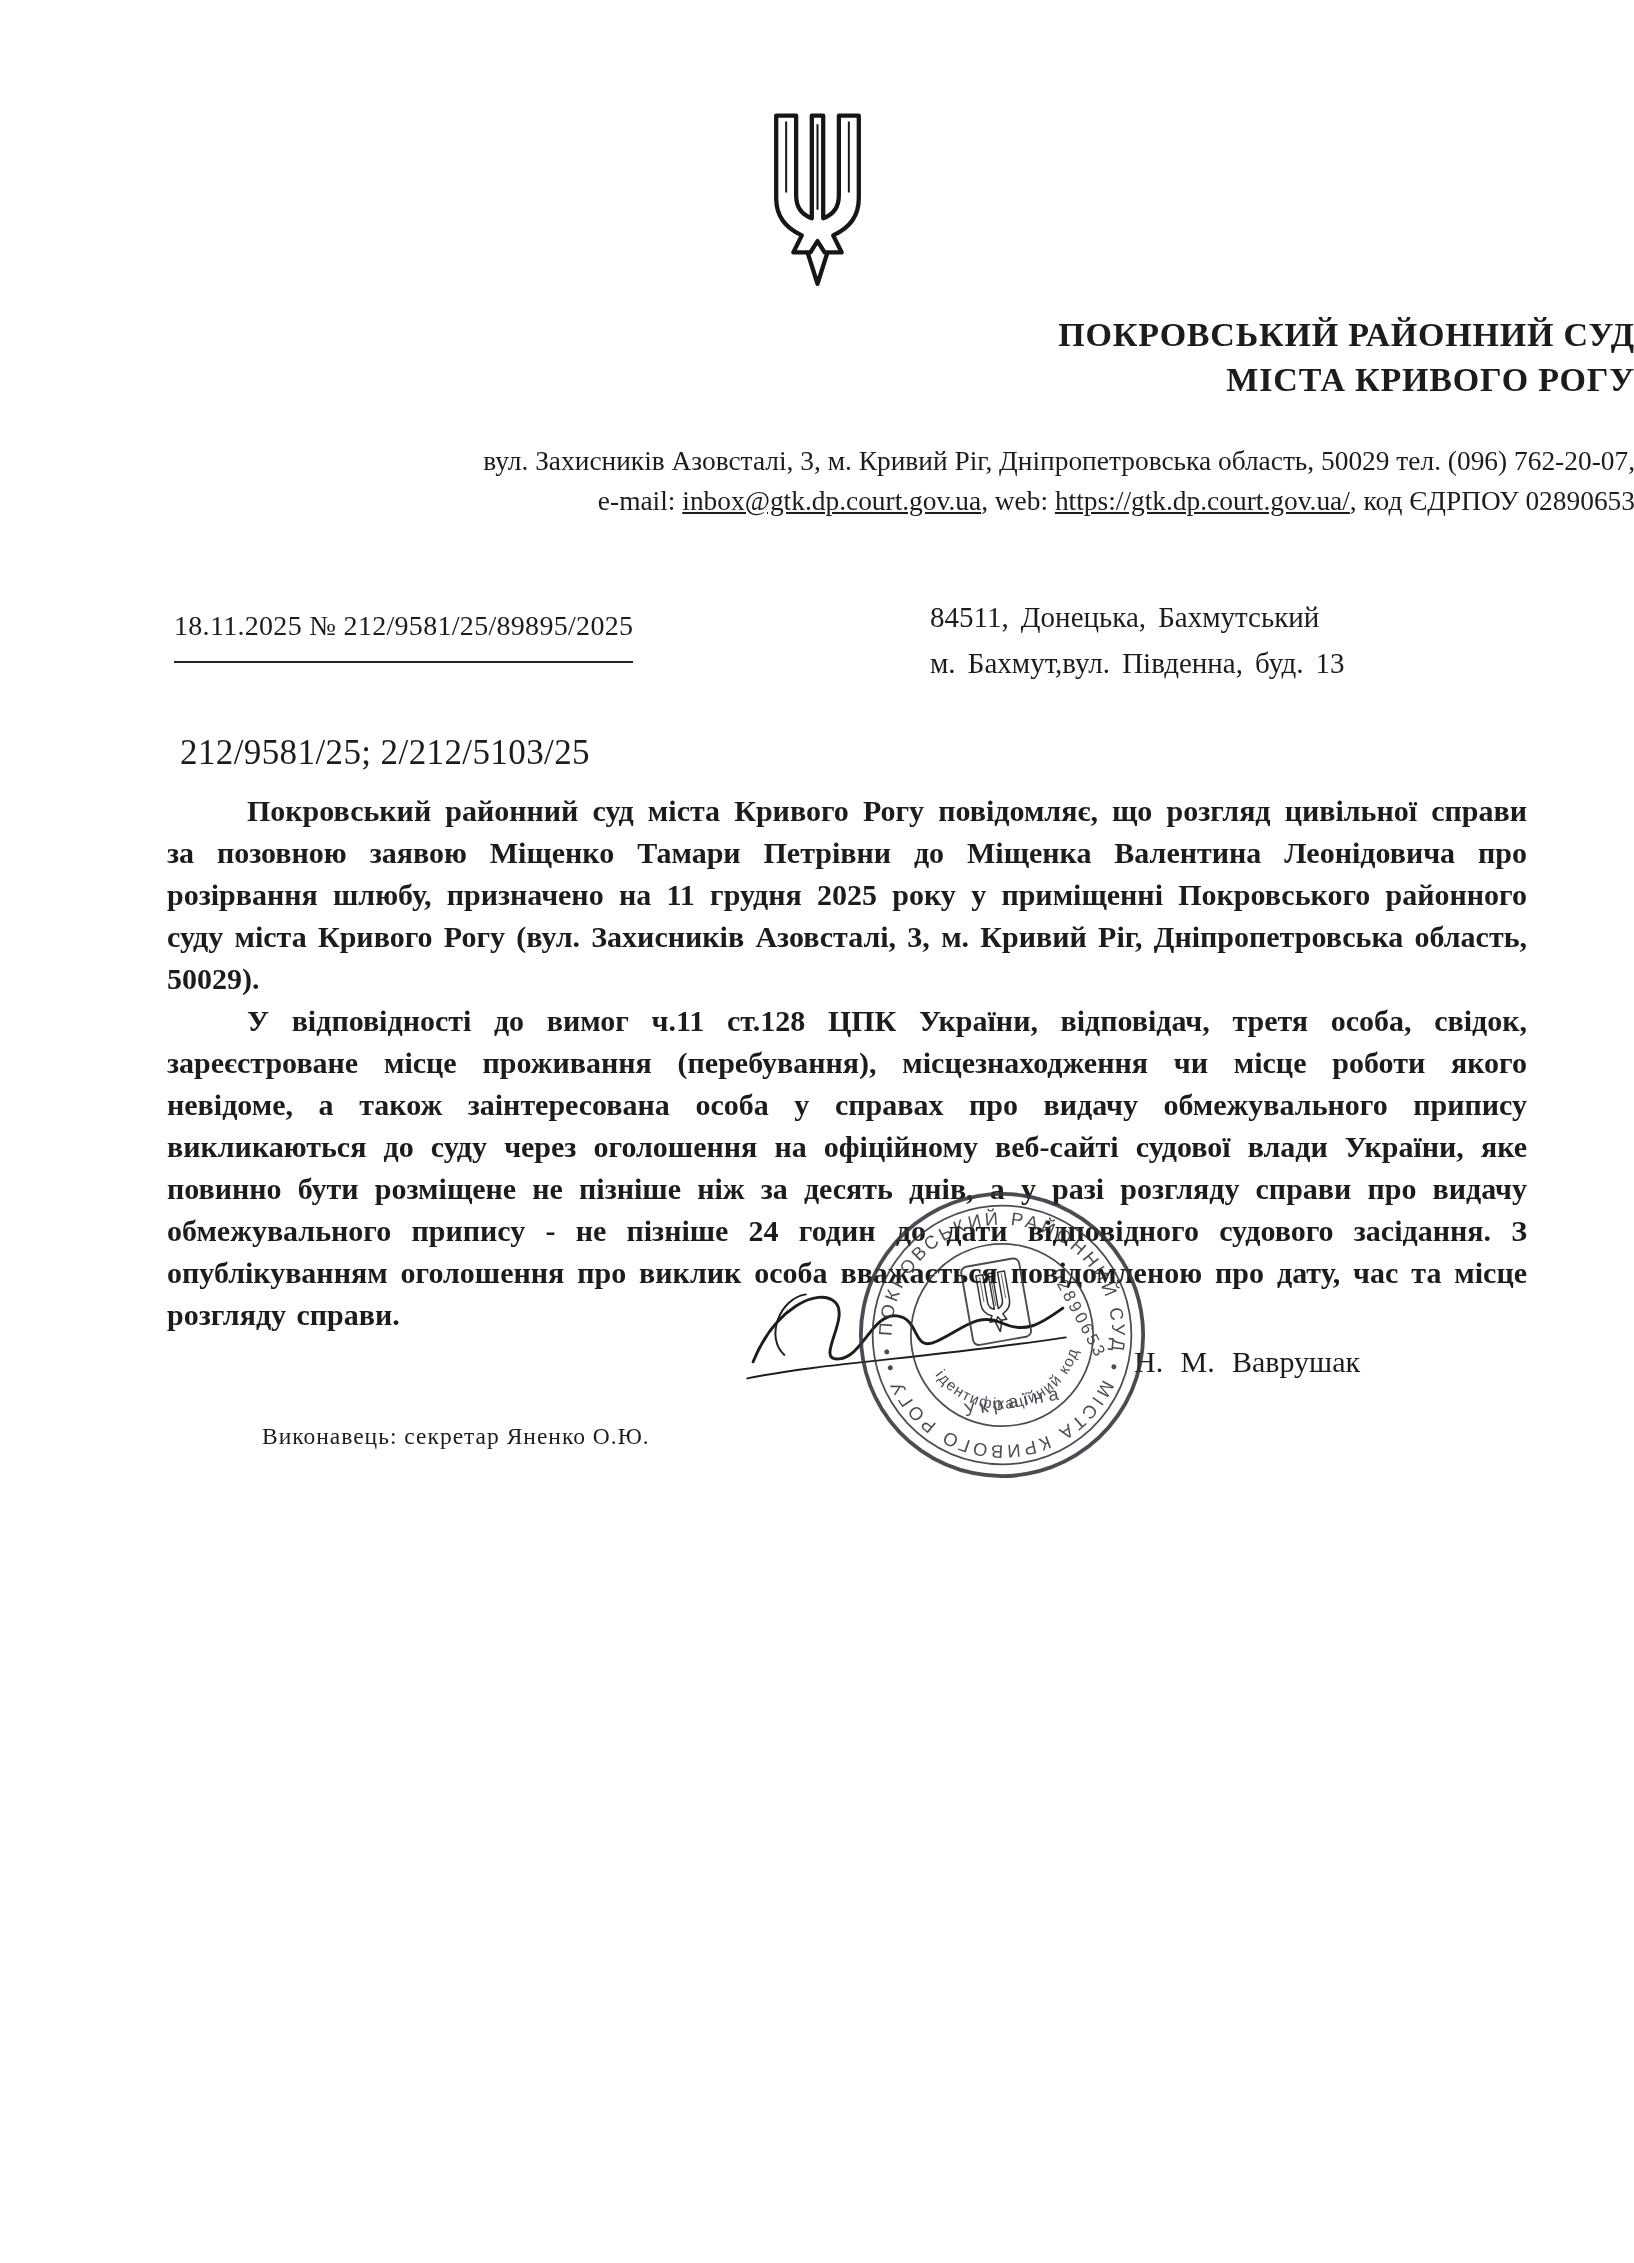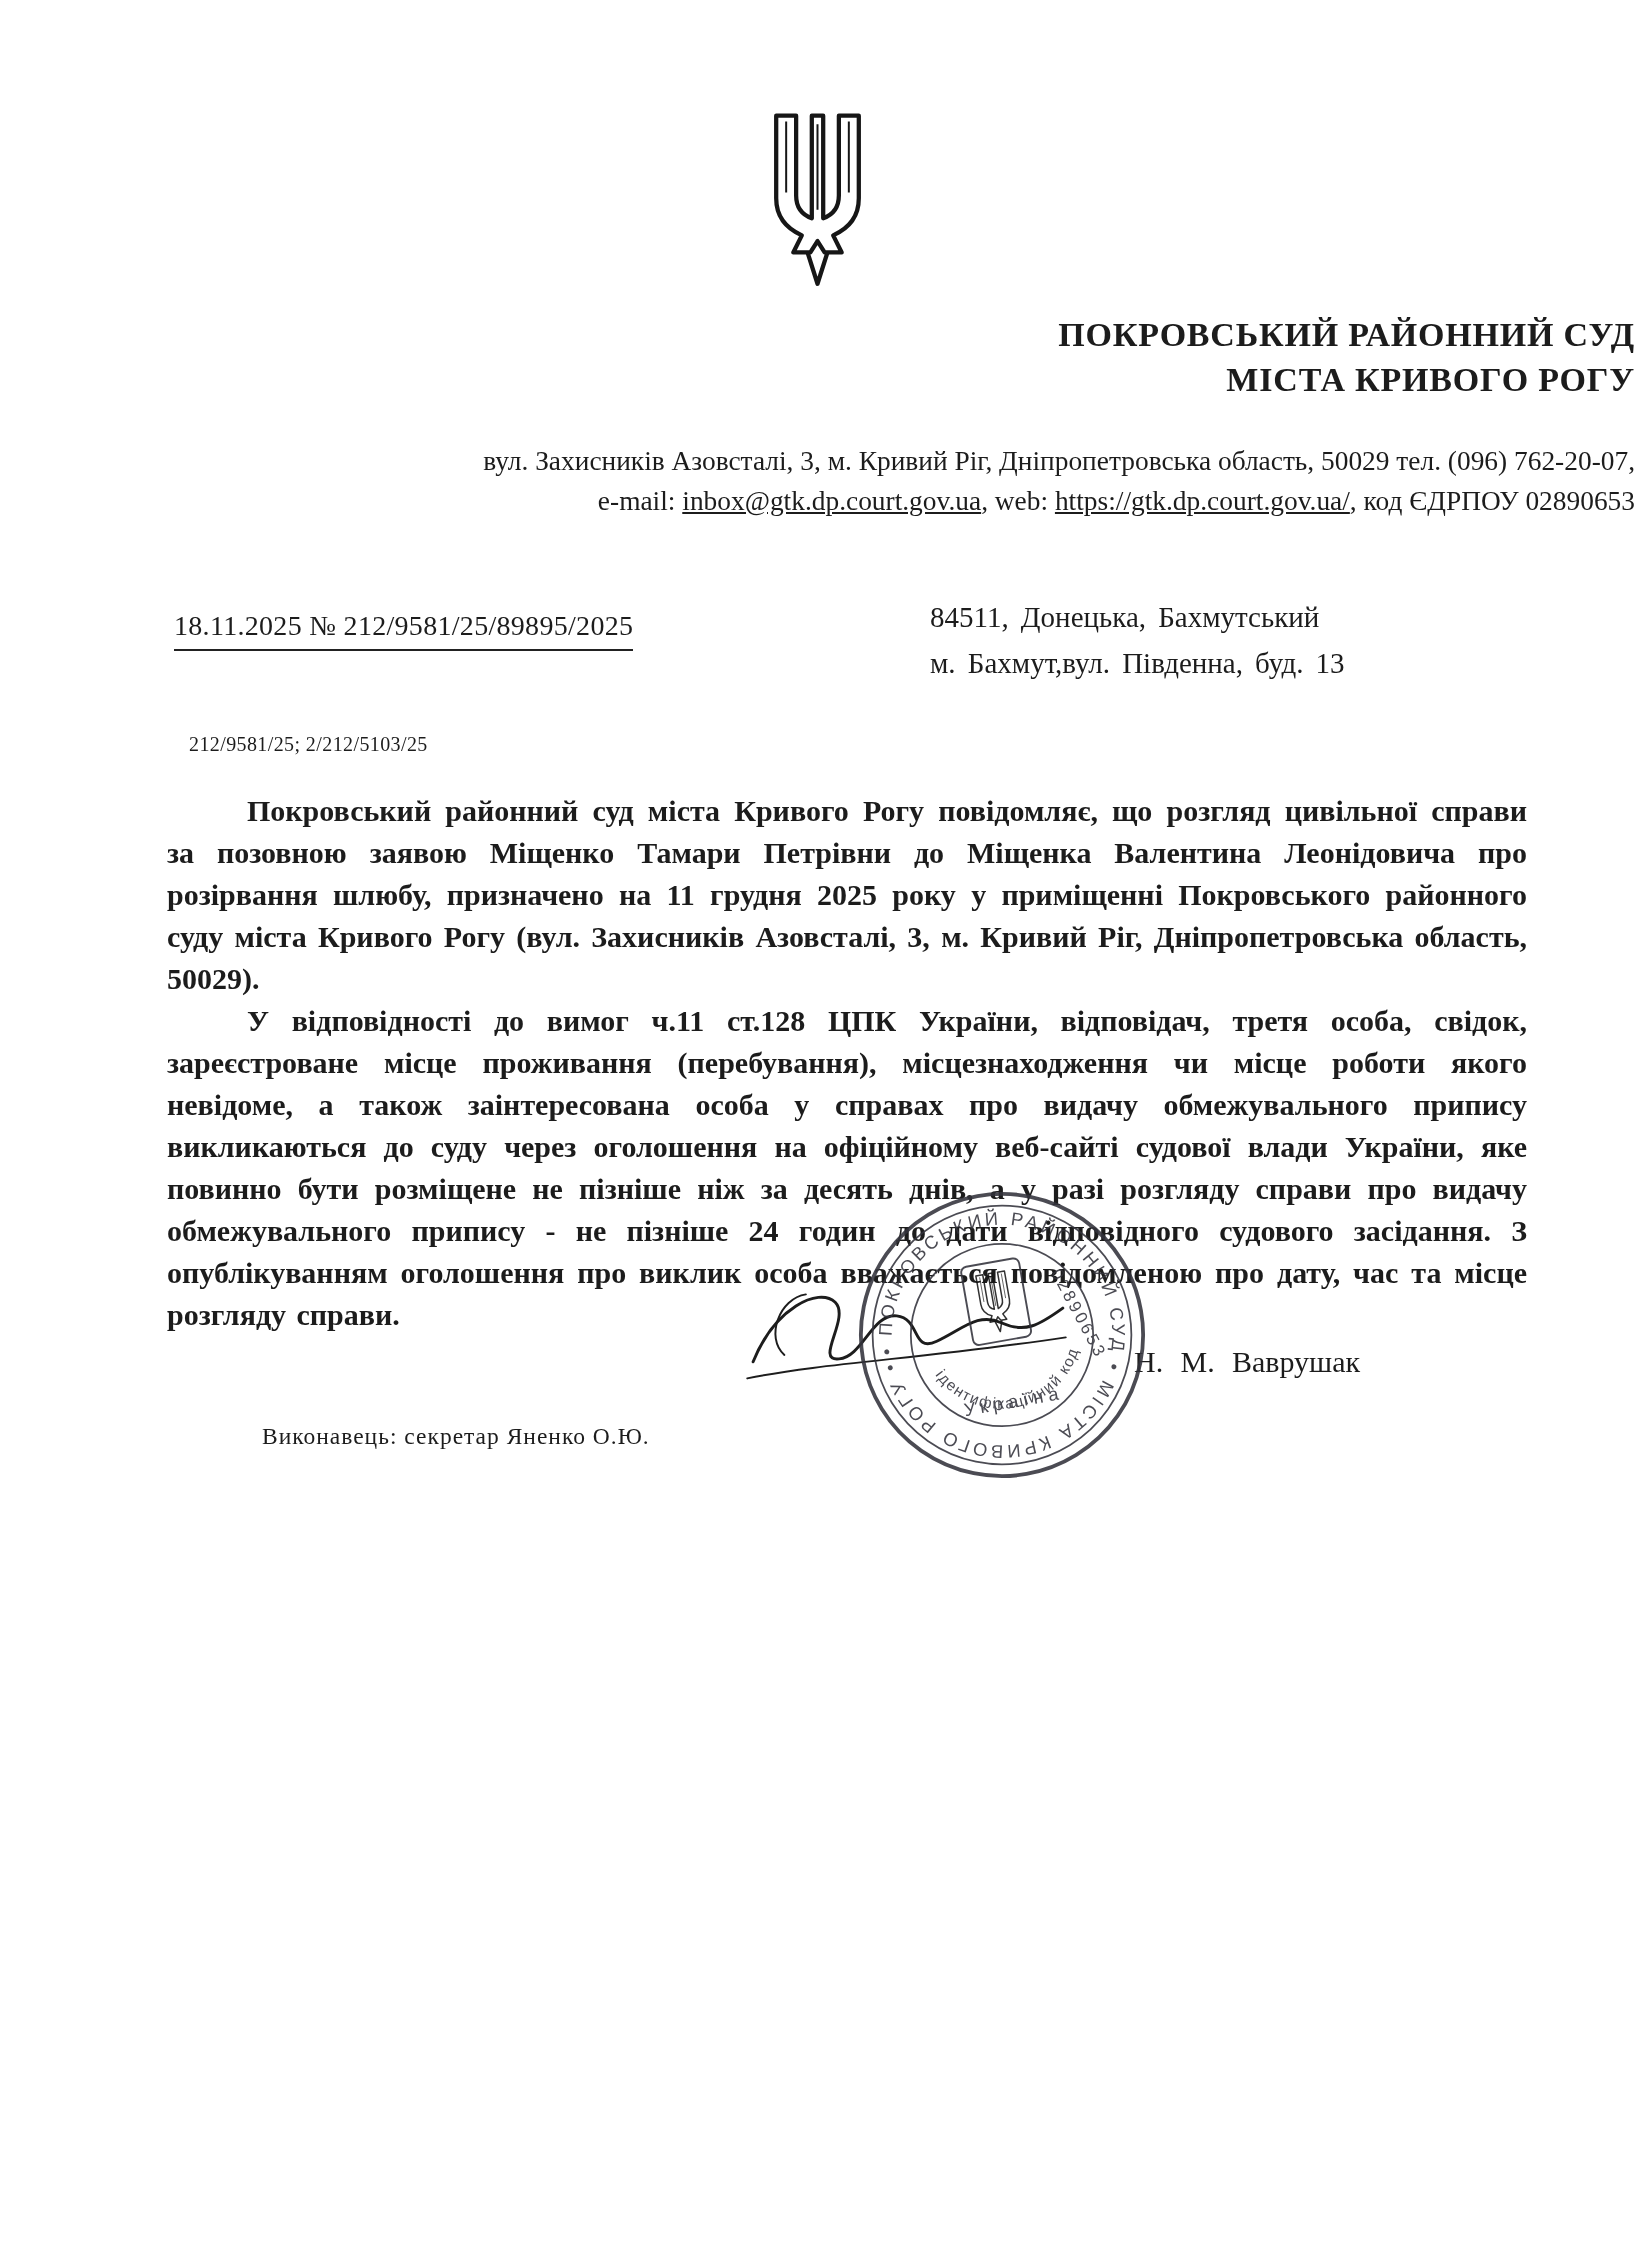--- a/index.html
+++ b/index.html
@@ -32,35 +32,35 @@
     text-align:right;
     font-size:27.4px;
     line-height:40px;
   }
   .contact .lnk { text-decoration:underline; }
   .date-number {
     position:absolute;
     left:174px; top:610px;
     font-size:28px;
     border-bottom:2px solid #222;
-    padding-bottom:7px;
+    padding-bottom:19px;
     letter-spacing:0.3px;
     text-align:center;
   }
   .recipient {
     position:absolute;
     left:930px; top:594px;
     font-size:29px;
     line-height:46px;
     word-spacing:4.9px;
   }
   .case-numbers {
     position:absolute;
-    left:189px; top:733px;
-    font-size:20px;
+    left:180px; top:733px;
+    font-size:35px;
     letter-spacing:0.4px;
   }
   .body-text {
     position:absolute;
     left:167px; top:790px;
     width:1360px;
     font-size:30px;
     line-height:42px;
     text-align:justify;
     word-spacing:2.9px;

